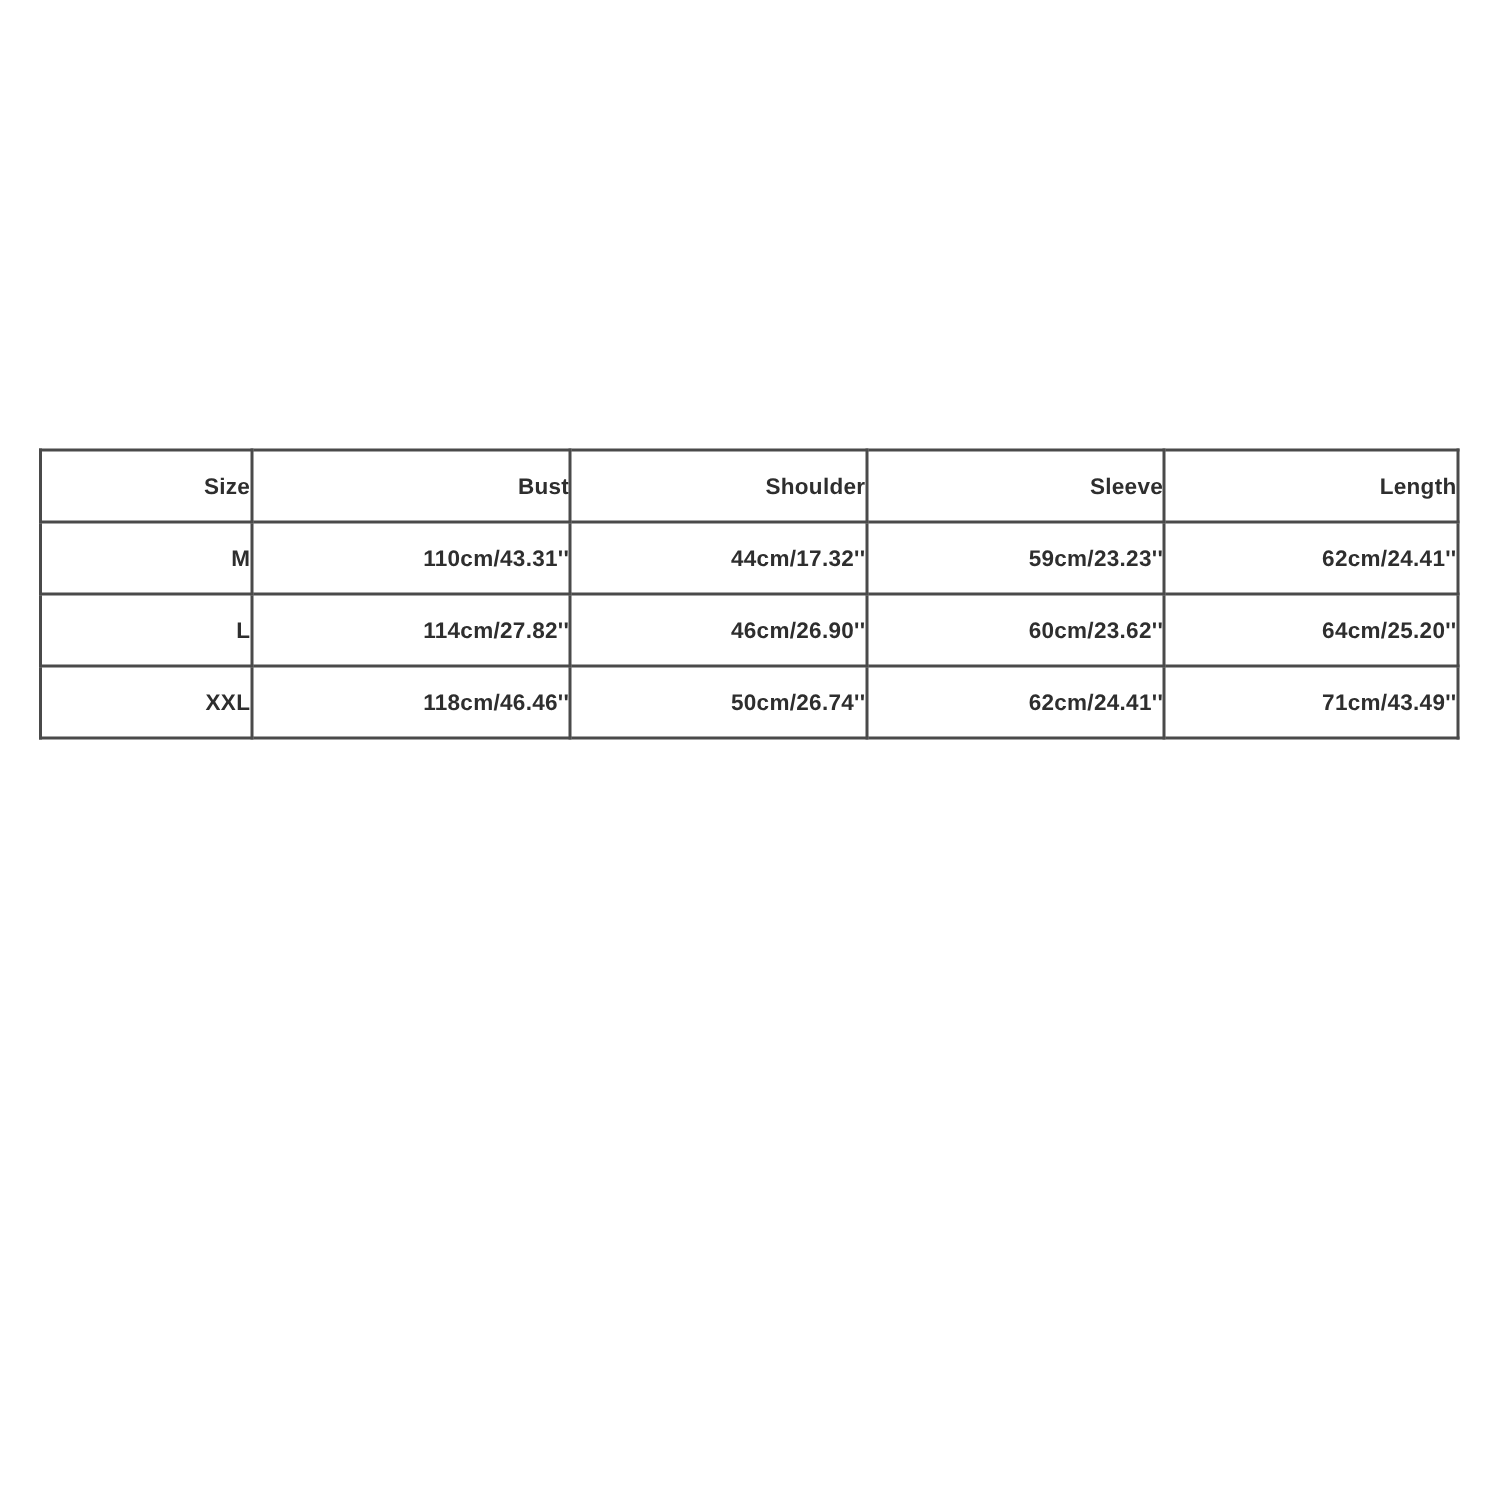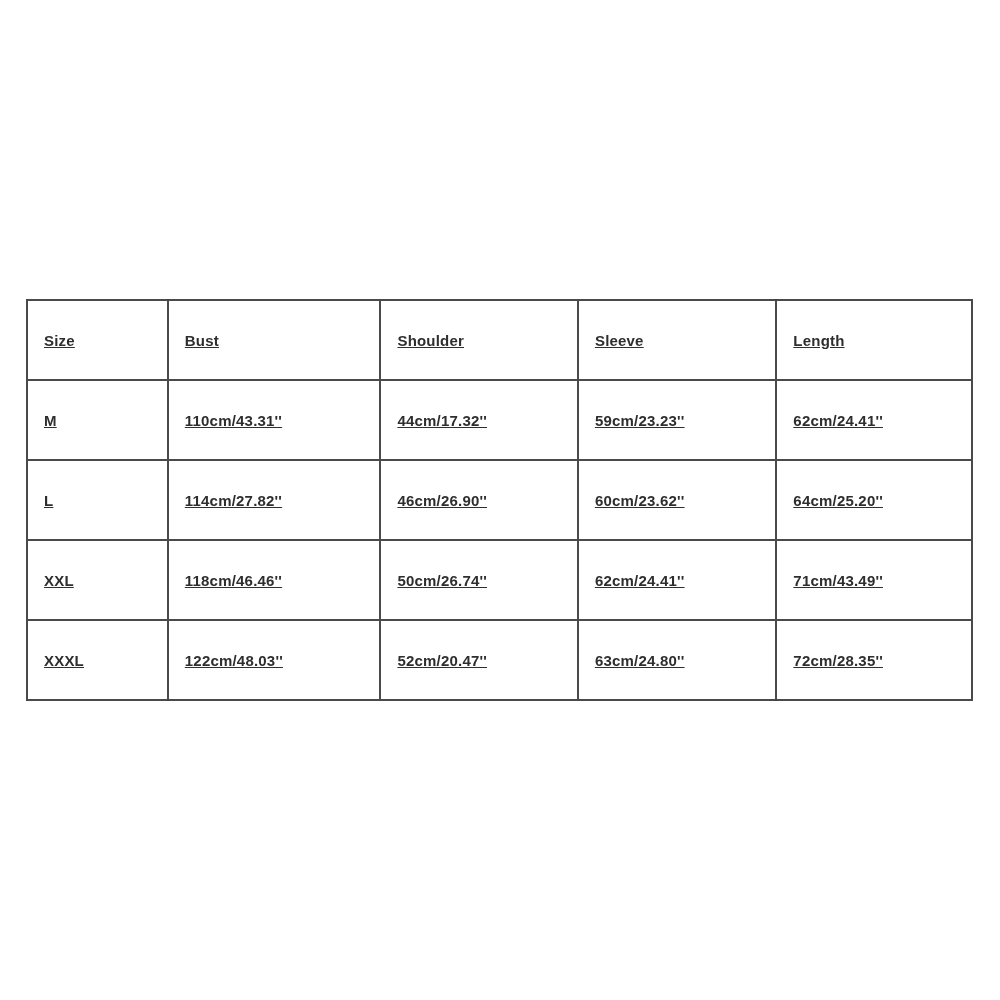--- a/index.html
+++ b/index.html
@@ -20,28 +20,27 @@
     left: 26px;
     top: 299px;
     width: 947px;
     border-collapse: collapse;
     table-layout: fixed;
   }
   .size-chart th,
   .size-chart td {
     border: 2px solid #4a4a4a;
     height: 46px;
-    text-align: left;
+    text-align: right;
     vertical-align: middle;
     font-size: 15px;
     font-weight: bold;
     color: #2e2e2e;
     letter-spacing: 0.2px;
-    padding: 16px;
-    text-decoration: underline;
+    padding: 0;
   }
   col.c-size     { width: 14.9%; }
   col.c-bust     { width: 22.5%; }
   col.c-shoulder { width: 20.9%; }
   col.c-sleeve   { width: 21.0%; }
   col.c-length   { width: 20.7%; }
 </style>
 </head>
 <body>
 
@@ -78,22 +77,15 @@
           <td>60cm/23.62''</td>
           <td>64cm/25.20''</td>
         </tr>
         <tr>
           <td>XXL</td>
           <td>118cm/46.46''</td>
           <td>50cm/26.74''</td>
           <td>62cm/24.41''</td>
           <td>71cm/43.49''</td>
         </tr>
-        <tr>
-          <td>XXXL</td>
-          <td>122cm/48.03''</td>
-          <td>52cm/20.47''</td>
-          <td>63cm/24.80''</td>
-          <td>72cm/28.35''</td>
-        </tr>
       </tbody>
   </table>
 </div>
 
 </body></html>

